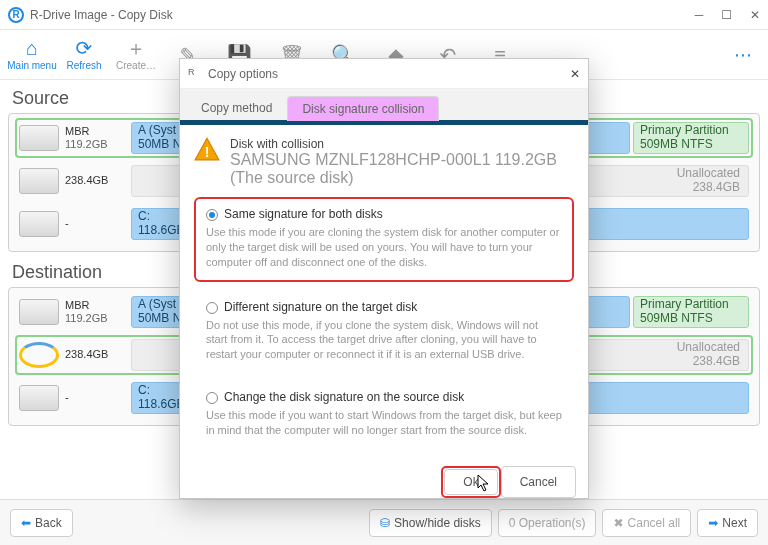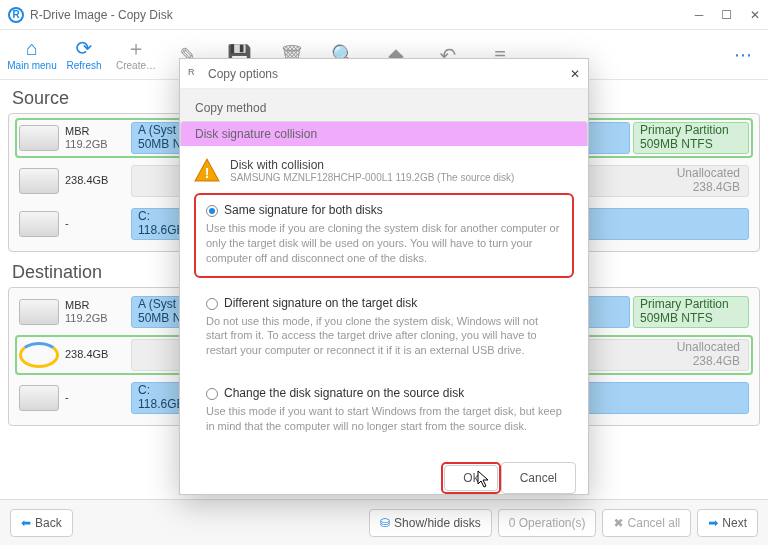--- a/index.html
+++ b/index.html
@@ -31,21 +31,21 @@
   .row-wrap { border:2px solid #8bd28d; border-radius:4px; padding:1px 2px; margin-bottom:3px;}
   .row-nowrap { border:1px dashed transparent; padding:2px 3px; margin-bottom:3px;}
   .bottombar { position:absolute; bottom:0; left:0; right:0; height:46px; border-top:1px solid #ddd; background:#f7f7f7; display:flex; align-items:center; padding:0 10px; gap:6px;}
   .btn { border:1px solid #cfcfcf; border-radius:4px; background:#fff; padding:6px 10px; color:#555; display:flex; align-items:center; gap:4px; font-size:12px;}
   .btn.ghost { color:#aaa;}
   
   .modal-backdrop { position:absolute; inset:0; display:flex; align-items:flex-start; justify-content:center; z-index:10;}
   .modal { margin-top:58px; width:410px; background:#fff; border:1px solid #c8c8c8; box-shadow:0 8px 30px rgba(0,0,0,.25);}
   .modal-title { height:30px; display:flex; align-items:center; padding:0 8px; gap:6px; border-bottom:1px solid #eee; color:#666;}
   .modal-title .x { margin-left:auto; color:#444;}
-  .tabs { display:flex; border-bottom:1px solid #0c4a6e; background:#f2f2f2; padding-top:6px;flex-direction:column;}
+  .tabs { display:flex; border-bottom:5px solid #0c4a6e; background:#f2f2f2; padding-top:6px;}
   .tab { padding:5px 14px; color:#666; font-size:12px; border:1px solid transparent; border-bottom:none;}
   .tab.active { background:#f0abfc; border-color:#d8d8d8; border-radius:4px 4px 0 0; position:relative; top:1px;}
   .modal-body { padding:12px 14px 8px; }
   .warning { display:flex; gap:10px; margin-bottom:10px;}
   .warn-icon { width:26px; height:24px; position:relative;}
   .warn-icon svg { width:26px; height:24px;}
   .opt { border:2px solid transparent; border-radius:6px; padding:8px 10px 10px;}
   .opt.selected { border-color:#e03030;}
   .opt .hd { display:flex; align-items:flex-end; gap:6px; color:#333; font-size:12px; margin-bottom:4px;}
   .radio { width:12px; height:12px; border:1px solid #888; border-radius:50%; display:inline-flex; align-items:center; justify-content:center;}
@@ -250,21 +250,21 @@
     <div class="modal-body">
       <div class="warning">
         <div class="warn-icon">
           <svg viewBox="0 0 24 22">
               <polygon points="12,1 23,21 1,21" fill="#f4a300" stroke="#d17c00"></polygon>
               <text x="12" y="18" text-anchor="middle" font-size="13" fill="#fff" font-weight="bold">!</text>
             </svg>
         </div>
         <div>
           <div style="color:#444">Disk with collision</div>
-          <div style="color:#999;font-size:10px">SAMSUNG MZNLF128HCHP-000L1 119.2GB (The source disk)</div>
+          <div style="color:#999;font-size:16px">SAMSUNG MZNLF128HCHP-000L1 119.2GB (The source disk)</div>
         </div>
       </div>
 
       <div class="opt selected">
         <div class="hd">
             <span class="radio on"></span>
             <span>Same signature for both disks</span>
           </div>
         <div class="desc">Use this mode if you are cloning the system disk for another computer or only the target disk will be used on yours. You will have to turn your computer off and disconnect one of the disks.</div>
       </div>

